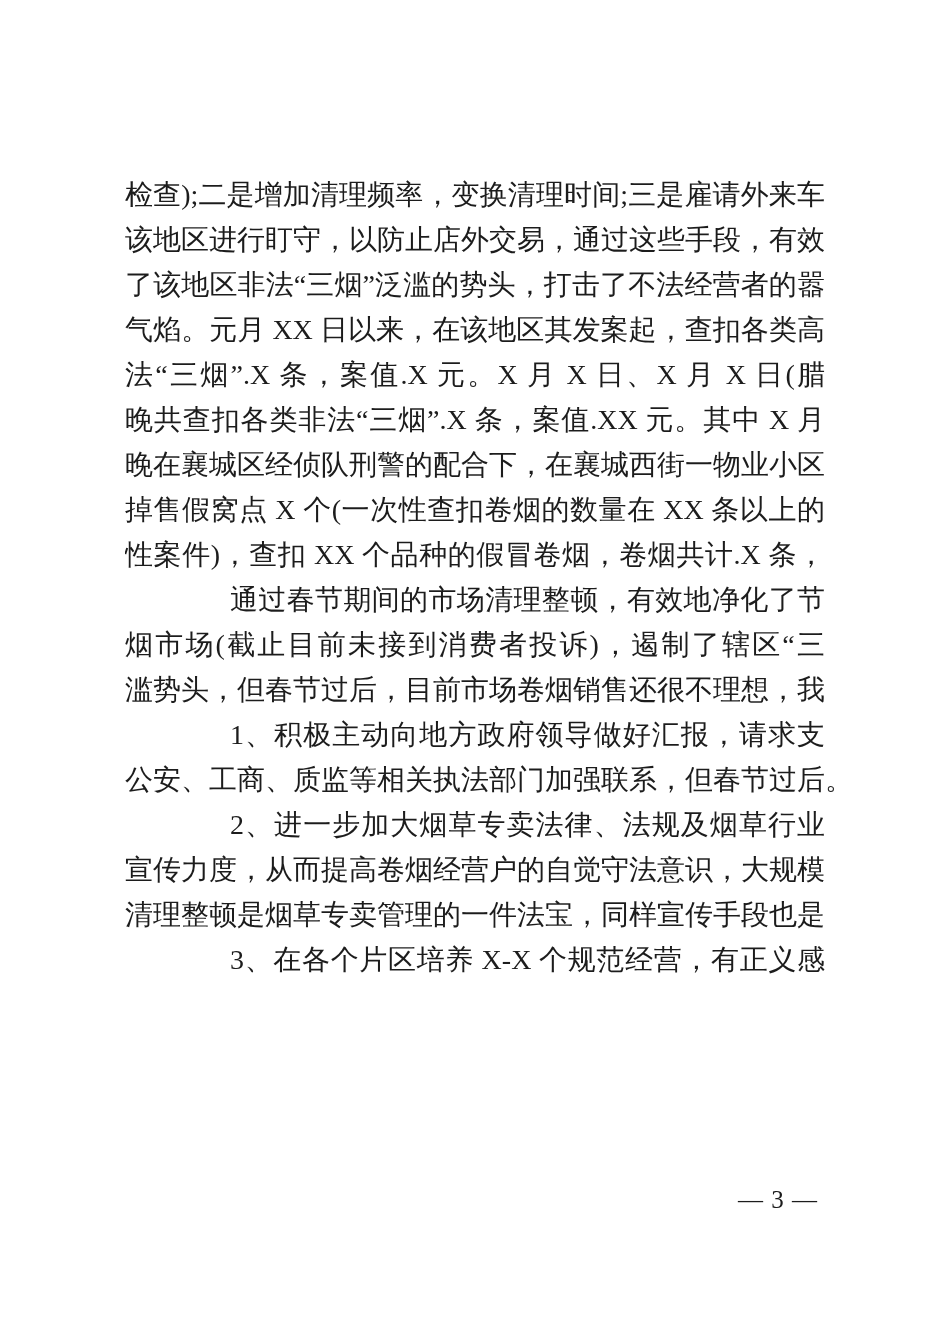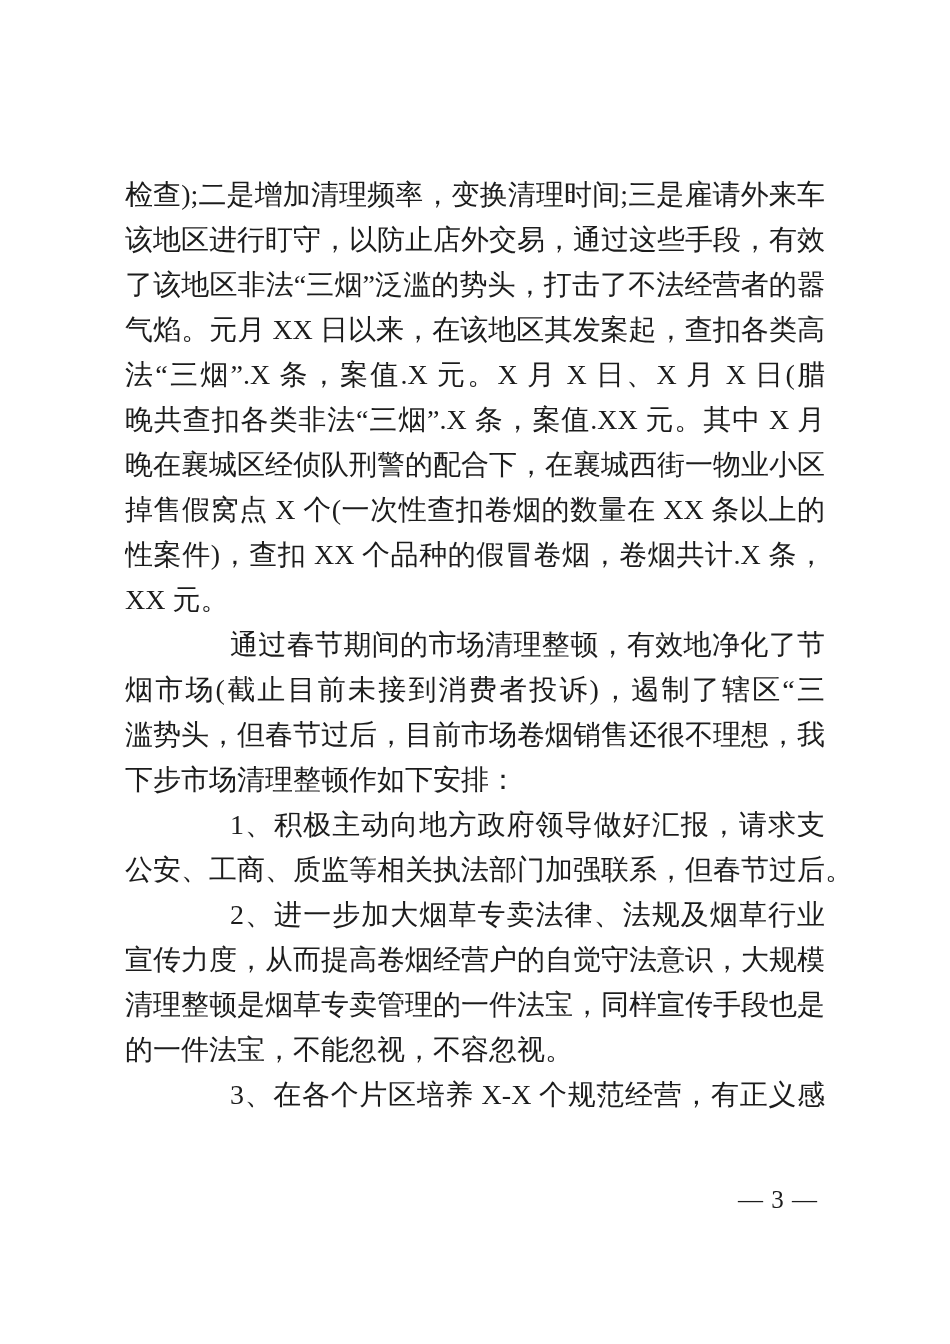--- a/index.html
+++ b/index.html
@@ -59,36 +59,33 @@
       <div class="paragraph">
         <div class="line fill">检查);二是增加清理频率，变换清理时间;三是雇请外来车辆对</div>
         <div class="line fill">该地区进行盯守，以防止店外交易，通过这些手段，有效遏制</div>
         <div class="line fill">了该地区非法“三烟”泛滥的势头，打击了不法经营者的嚣张</div>
         <div class="line fill">气焰。元月 XX 日以来，在该地区其发案起，查扣各类高档非</div>
         <div class="line fill">法“三烟”.X 条，案值.X 元。X 月 X 日、X 月 X 日(腊月、)两</div>
         <div class="line fill">晚共查扣各类非法“三烟”.X 条，案值.XX 元。其中 X 月 X 日</div>
         <div class="line fill">晚在襄城区经侦队刑警的配合下，在襄城西街一物业小区内揣</div>
         <div class="line fill">掉售假窝点 X 个(一次性查扣卷烟的数量在 XX 条以上的为窝点</div>
         <div class="line fill">性案件)，查扣 XX 个品种的假冒卷烟，卷烟共计.X 条，案值</div>
-        <div class="line">XX 元。</div>
       </div>
       <div class="paragraph">
         <div class="line indent fill">通过春节期间的市场清理整顿，有效地净化了节日卷</div>
         <div class="line fill">烟市场(截止目前未接到消费者投诉)，遏制了辖区“三烟”泛</div>
         <div class="line fill">滥势头，但春节过后，目前市场卷烟销售还很不理想，我局对</div>
-        <div class="line">下步市场清理整顿作如下安排：</div>
       </div>
       <div class="paragraph">
         <div class="line indent fill">1、积极主动向地方政府领导做好汇报，请求支持，与</div>
         <div class="line">公安、工商、质监等相关执法部门加强联系，但春节过后。</div>
       </div>
       <div class="paragraph">
         <div class="line indent fill">2、进一步加大烟草专卖法律、法规及烟草行业政策的</div>
         <div class="line fill">宣传力度，从而提高卷烟经营户的自觉守法意识，大规模市场</div>
         <div class="line fill">清理整顿是烟草专卖管理的一件法宝，同样宣传手段也是我们</div>
-        <div class="line">的一件法宝，不能忽视，不容忽视。</div>
       </div>
       <div class="paragraph">
         <div class="line indent fill">3、在各个片区培养 X-X 个规范经营，有正义感的卷</div>
       </div>
     </div>
   <div class="page-number">— 3 —</div>
 </div>
 
 </body></html>

